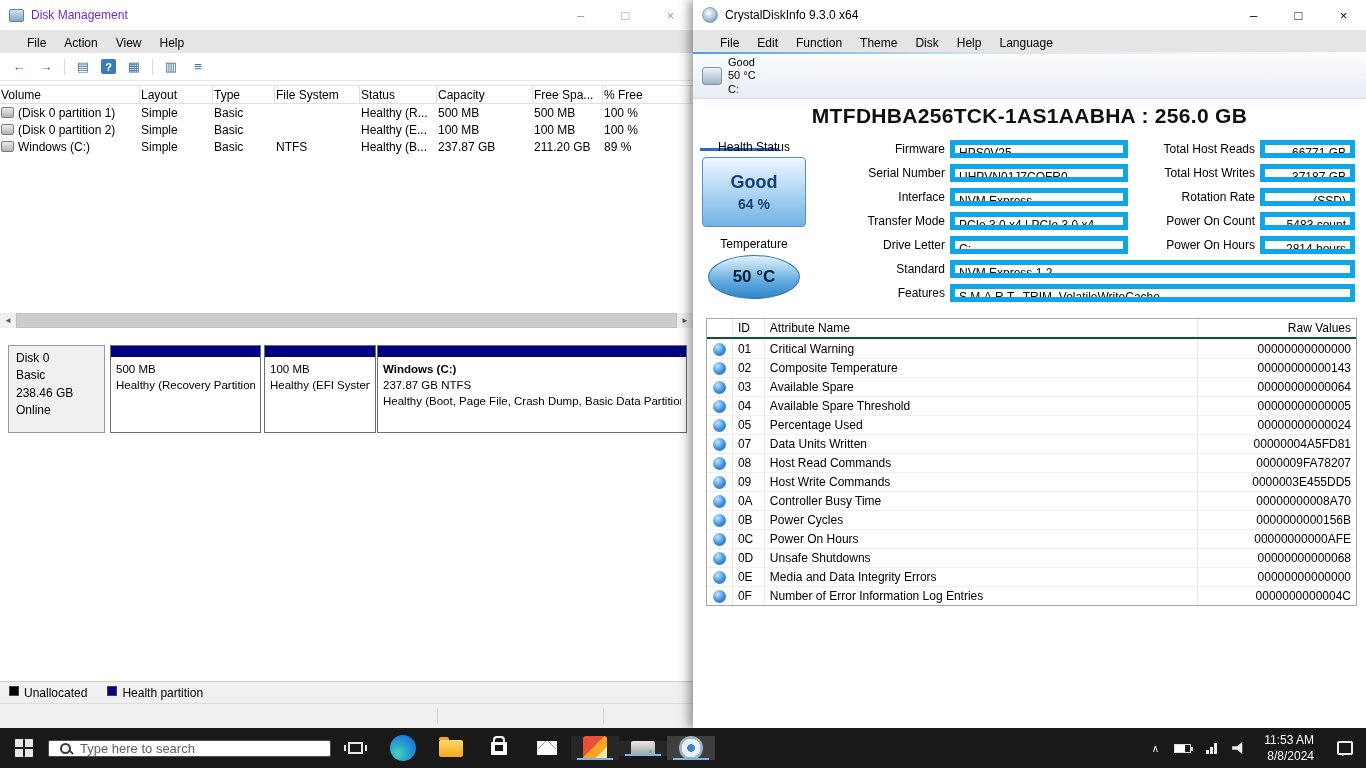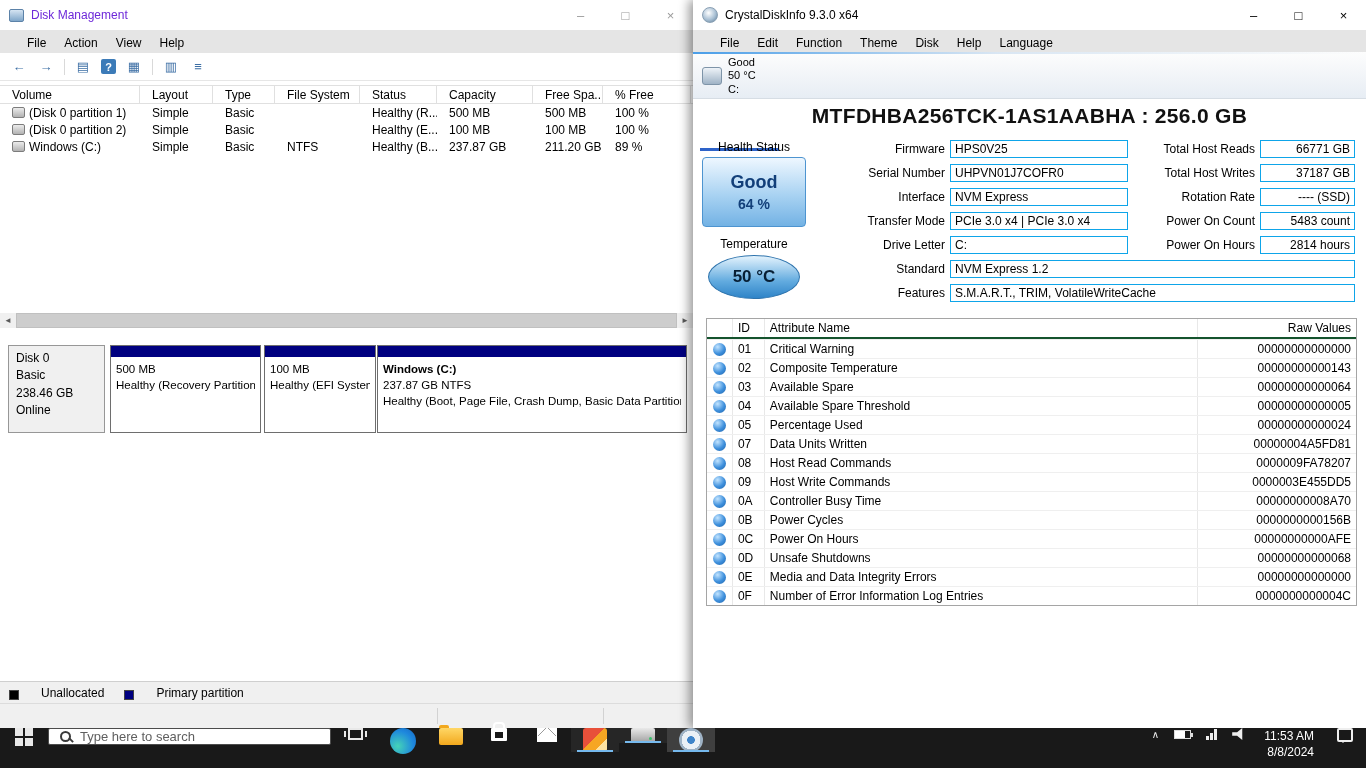--- a/index.html
+++ b/index.html
@@ -19,38 +19,38 @@
 .menubar{height:23px;display:flex;align-items:flex-end;padding-left:18px;background:#e5e5e5}
 .menubar .mi{padding:3px 9px;cursor:default}
 .dm-toolbar{height:28px;display:flex;align-items:center;gap:9px;padding-left:10px;border-bottom:1px solid #e6e6e6}
 .tico{font-size:13px;color:#3d6fa5;width:18px;text-align:center}
 .tsep{width:1px;height:16px;background:#d9d9d9}
 .thelp{width:15px;height:15px;background:#3c7bb8;color:#fff;border-radius:2px;font-size:11px;font-weight:bold;display:flex;align-items:center;justify-content:center}
 .vol-table{position:absolute;top:85px;left:0;width:693px}
 .vrow{display:flex;height:17px;align-items:center}
 .vhead{height:19px;border-top:1px solid #e0e0e0;border-bottom:1px solid #e0e0e0}
 .vhead .c{border-right:1px solid #e0e0e0;height:100%;display:flex;align-items:center}
-.c{padding:0 12px;overflow:hidden;white-space:nowrap}
+.c{padding:0 1px;overflow:hidden;white-space:nowrap}
 .c.volume{width:140px;display:flex;align-items:center;gap:4px}
 .c.layout{width:73px}.c.type{width:62px}.c.fs{width:85px}.c.status{width:77px}
 .c.capacity{width:96px}.c.free{width:70px}.c.pct{width:88px}
 .vol-ico{flex:none;width:13px;height:11px;background:linear-gradient(#ececec,#b2b2b2);border:1px solid #7c7c7c;border-radius:2px}
 .hscroll{position:absolute;top:313px;left:0;width:693px;height:15px;background:#f0f0f0;display:flex;align-items:stretch}
 .hs-btn{width:16px;display:flex;align-items:center;justify-content:center;font-size:8px;color:#5a5a5a}
 .hs-thumb{flex:1;background:#cdcdcd;border:1px solid #c0c0c0}
 .disk0-box{position:absolute;left:8px;top:345px;width:97px;height:88px;background:#f0f0f0;border:1px solid #979797;padding:4px 7px;line-height:1.45}
 .disk0-box .b{font-weight:normal}
 .part{position:absolute;top:345px;height:88px;background:#fff;border:1px solid #6e6e6e}
 .part .bar{height:11px;background:#000080}
 .part .body{padding:4px 5px;line-height:1.4;font-size:11.5px}
 .part .body div{overflow:hidden;white-space:nowrap}
 .part .nm{font-weight:bold}
 .p1{left:110px;width:151px}.p2{left:264px;width:112px}.p3{left:377px;width:310px}
 .legend{position:absolute;left:0;top:681px;width:693px;height:22px;background:#f0f0f0;border-top:1px solid #cfcfcf;display:flex;align-items:center;gap:20px;padding-left:9px}
-.legend .item{display:flex;align-items:flex-end;gap:22px}
+.legend .item{display:flex;align-items:flex-start;gap:5px}
 .sq{width:10px;height:10px;border:1px solid #444}
 .sq.unalloc{background:#000}
 .sq.primary{background:#000080}
 .dm-status{position:absolute;left:0;top:703px;width:693px;height:25px;background:#f0f0f0;border-top:1px solid #dcdcdc}
 .dm-status i{position:absolute;top:4px;bottom:4px;width:1px;background:#d2d2d2}
 .dm-status .sep1{left:437px}.dm-status .sep2{left:603px}
 
 
 .cdi{left:693px;width:673px;height:728px;box-shadow:-4px 0 10px rgba(0,0,0,.4)}
 .cdi-ico{width:16px;height:16px;border-radius:50%;background:radial-gradient(circle at 40% 35%,#fff,#a9c0d4 55%,#5b7a94);border:1px solid #8aa0b4}
@@ -64,39 +64,39 @@
 .small-lab{position:absolute;width:104px;left:9px;text-align:center}
 .hs-box{position:absolute;top:157px;left:9px;width:104px;height:70px;border:1px solid #4d94d0;border-radius:4px;
   background:linear-gradient(180deg,#eef7ff,#a8d2f2 55%,#73b2e4);
   display:flex;flex-direction:column;align-items:center;justify-content:center;gap:3px}
 .hs-box .g{font-size:18px;font-weight:bold;color:#123f79}
 .hs-box .p{font-size:14px;font-weight:bold;color:#123f79}
 .temp-oval{position:absolute;top:255px;left:15px;width:92px;height:44px;border-radius:50%;border:1px solid #2f74ad;
   background:linear-gradient(180deg,#e4f3fd,#62abdf 60%,#2f84c8);
   display:flex;align-items:center;justify-content:center;font-size:17px;font-weight:bold;color:#081f35}
 .lab{position:absolute;height:18px;line-height:18px;text-align:right;white-space:nowrap}
-.box{position:absolute;height:18px;line-height:15px;border:1px solid #0ea5e9;background:#fff;padding:1px 4px;white-space:nowrap;overflow:hidden}
+.box{position:absolute;height:18px;line-height:15px;border:5px solid #0ea5e9;background:#fff;padding:1px 4px;white-space:nowrap;overflow:hidden}
 .lab.mid{left:118px;width:134px}
 .box.mid{left:257px;width:178px}
 .lab.rt{left:438px;width:124px}
 .box.rt{left:567px;width:95px;text-align:right}
 .box.wd{left:257px;width:405px}
 .rowy0{top:140px}.rowy1{top:164px}.rowy2{top:188px}.rowy3{top:212px}.rowy4{top:236px}.rowy5{top:260px}.rowy6{top:284px}
 .smart{position:absolute;left:13px;top:318px;width:651px;border:1px solid #a5a5a5;background:#fff}
 .srow{display:flex;height:19px;align-items:stretch;border-top:1px solid #efefef}
 .shead{height:20px;border-top:none;border-bottom:2px solid #14532d}
 .sc{display:flex;align-items:center;border-right:1px solid #e8e8e8;padding:0 5px;overflow:hidden;white-space:nowrap}
 .sc.dot{width:26px;justify-content:center;padding:0}
 .sc.id{width:32px}
 .sc.nm{width:435px}
 .sc.rv{width:158px;justify-content:flex-end;border-right:none}
 .sdot{width:13px;height:13px;border-radius:50%;background:radial-gradient(circle at 35% 30%,#c2e4ff,#3d8fdc 55%,#1f62a8)}
 
 
-.taskbar{position:absolute;left:0;top:728px;width:1366px;height:40px;background:#191919;display:flex;align-items:flex-start;color:#eee}
+.taskbar{position:absolute;left:0;top:728px;width:1366px;height:40px;background:#191919;display:flex;align-items:center;color:#eee}
 .tb-btn{width:48px;display:flex;align-items:center;justify-content:center;position:relative;background:transparent;border:none}
 .winlogo{display:grid;grid-template-columns:8px 8px;grid-template-rows:8px 8px;gap:2px}
 .winlogo i{background:#e8e8e8}
 .tb-search{width:283px;background:#fff;border:1px solid #4c4c4c;display:flex;align-items:center;gap:9px;padding:0 11px;border-radius:2px}
 .search-glyph{flex:none;width:11px;height:11px;border:2px solid #3a3a3a;border-radius:50%;position:relative}
 .search-glyph::after{content:'';position:absolute;width:6px;height:2px;background:#3a3a3a;transform:rotate(45deg);right:-5px;bottom:-1px}
 .search-input{border:none;outline:none;background:transparent;font-family:"Liberation Sans",sans-serif;font-size:13px;color:#5f5f5f;width:220px}
 .search-input::placeholder{color:#5f5f5f;opacity:1}
 .tv{width:15px;height:12px;border:2px solid #e8e8e8;position:relative}
 .tv::before{content:'';position:absolute;left:-6px;top:1px;width:2px;height:6px;background:#e8e8e8}
@@ -250,21 +250,21 @@
       </div>
     </div>
 
     <div class="legend">
       <span class="item">
         <i class="sq unalloc"></i>
         <span>Unallocated</span>
       </span>
       <span class="item">
         <i class="sq primary"></i>
-        <span>Primary partition</span>
+        <span>Health partition</span>
       </span>
     </div>
     <div class="dm-status">
       <i class="sep1"></i>
       <i class="sep2"></i>
     </div>
   </section>
 
   <section class="win cdi">
     <header class="titlebar">

